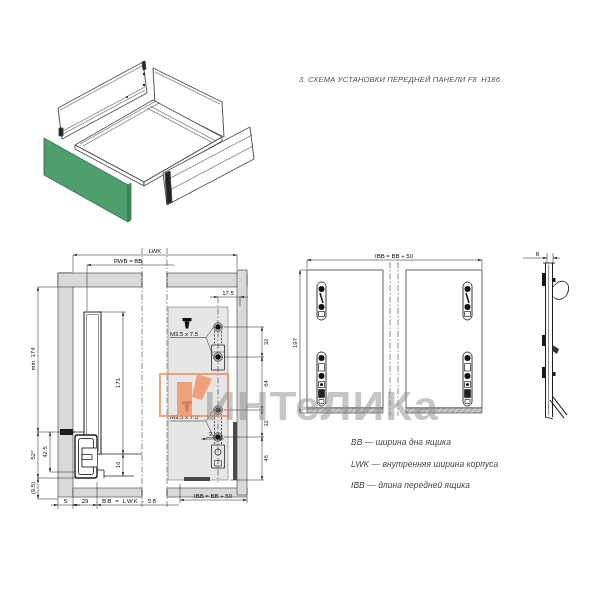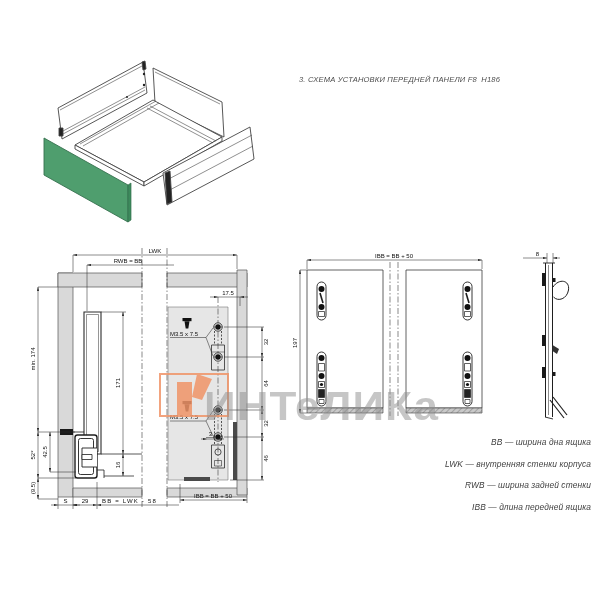--- a/index.html
+++ b/index.html
@@ -8,21 +8,21 @@
   .abs{position:absolute;}
   svg{display:block;overflow:visible;}
   svg text{font-family:"Liberation Sans",sans-serif;fill:#111;}
   .dim{font-size:6px;}
   .dimb{font-size:6.2px;}
   line,path,rect,circle,polygon,polyline{vector-effect:non-scaling-stroke;}
   #title-block{left:299px;top:51px;width:295px;color:#4d4d4d;
     font-size:7.6px;font-style:italic;line-height:11.5px;letter-spacing:.15px;white-space:pre;}
   #legend{left:351px;top:437px;width:240px;color:#3f3f3f;
     font-size:8.4px;font-style:italic;letter-spacing:.1px;}
-  #legend .legend-item{height:21.5px;white-space:pre;text-align:right;}
+  #legend .legend-item{height:21.5px;white-space:pre;}
   #watermark{left:152px;top:368px;width:330px;height:72px;pointer-events:none;}
   #wm-text{position:absolute;left:52px;top:18px;font-size:44px;line-height:44px;font-weight:bold;
     color:#8f8f8f;opacity:.5;letter-spacing:1px;white-space:pre;transform:scaleY(.92);transform-origin:left top;}
 </style>
 </head>
 <body>
 
 <div id="canvas">
 
   <svg width="0" height="0" class="abs" aria-hidden="true">
@@ -341,18 +341,17 @@
     <svg class="abs" style="left:0;top:2px" width="85" height="52" viewBox="0 0 85 52" opacity="0.85">
       <rect x="8" y="4" width="68" height="42" fill="none" stroke="#f09468" stroke-width="2"></rect>
       <rect x="25" y="12" width="15" height="34" fill="#f09468"></rect>
       <polygon points="40,27 45,4 60,9 50,30" fill="#f09468"></polygon>
     </svg>
     <div id="wm-text">ИНТеЛИКа</div>
   </div>
 
   <div class="abs" id="legend">
     <div class="legend-item">BB — ширина дна ящика</div>
-    <div class="legend-item">LWK — внутренняя стенки корпуса</div>
-    <div class="legend-item">RWB — ширина задней стенки</div>
+    <div class="legend-item">LWK — внутренняя ширина корпуса</div>
     <div class="legend-item">IBB — длина передней ящика</div>
   </div>
 
 </div>
 
 </body></html>

